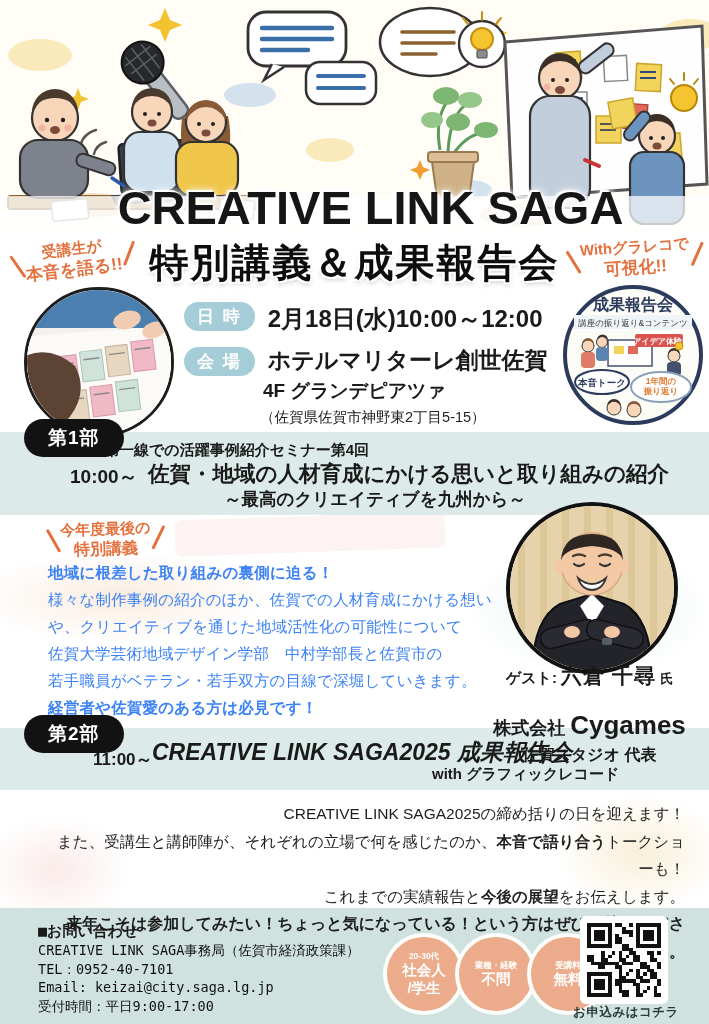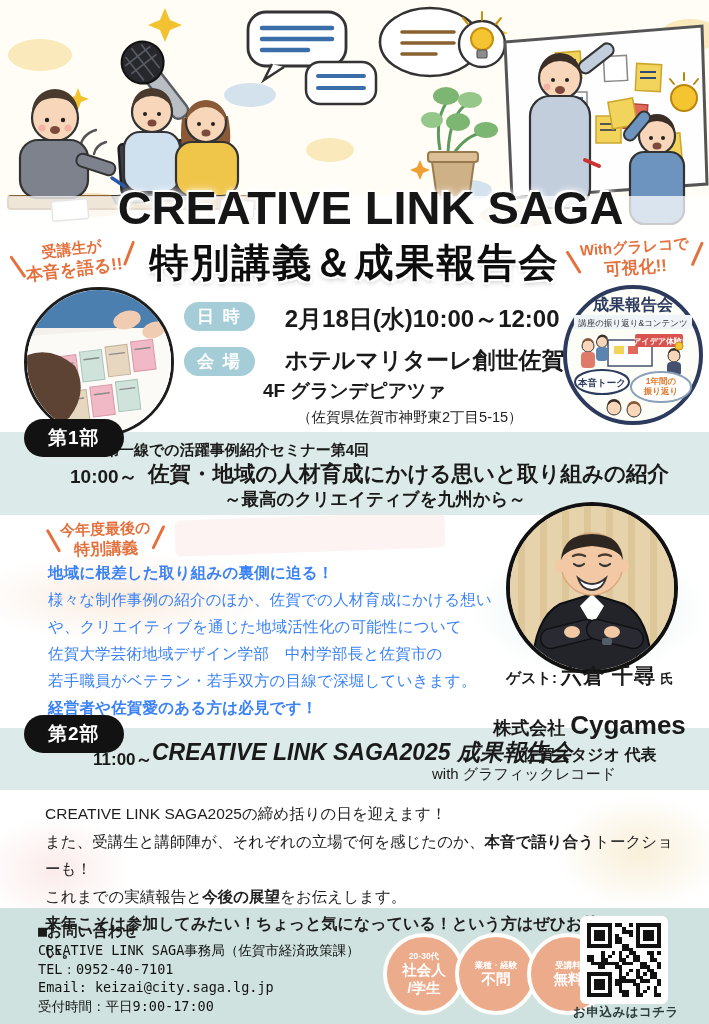--- a/index.html
+++ b/index.html
@@ -24,64 +24,64 @@
   .slash.l{transform:rotate(-28deg);}
   .slash.r{transform:rotate(28deg);}
   .badge-left{top:240px;left:16px;transform:rotate(-7deg);}
   .badge-right{top:238px;left:572px;transform:rotate(-4deg);}
 
   
   .photo-circle{top:287px;left:24px;width:144px;height:144px;border-radius:50%;overflow:hidden;
     border:3px solid #1d1d1d;z-index:4;}
   .grareco-circle{top:284px;left:562px;width:142px;height:142px;z-index:4;}
   .info-block{top:302px;left:184px;width:385px;z-index:4;}
-  .info-row{display:flex;align-items:flex-start;gap:30px;margin-bottom:9px;}
+  .info-row{display:flex;align-items:flex-start;gap:13px;margin-bottom:9px;}
   .pill{background:#a5cdd7;color:#fff;font-weight:bold;font-size:17px;padding:3px 13px;
     border-radius:17px;letter-spacing:2px;white-space:nowrap;}
   .dt-text{font-size:24px;font-weight:bold;letter-spacing:0px;padding-top:1px;}
   .venue1{font-size:23px;font-weight:bold;padding-top:1px;}
   .venue2{font-size:19px;font-weight:bold;margin:2px 0 4px 79px;}
-  .venue3{font-size:14.5px;margin-left:113px;color:#222;}
+  .venue3{font-size:14.5px;margin-left:76px;color:#222;}
 
   
   .band{left:0;width:709px;background:#dcebe9;z-index:1;}
   .band1{top:432px;height:83px;}
   .band2{top:728px;height:62px;}
   .part-pill{background:#121212;color:#fff;font-size:19px;font-weight:bold;padding:6px 24px;
     border-radius:21px;z-index:6;letter-spacing:1px;}
   .part1-pill{top:419px;left:24px;}
   .part2-pill{top:715px;left:24px;}
   .p1-series{top:441px;left:104px;font-size:15px;font-weight:bold;z-index:3;}
   .p1-time{top:464px;left:70px;font-size:19px;font-weight:bold;z-index:3;}
   .p1-heading{top:459px;left:148px;font-size:21.5px;font-weight:bold;z-index:3;letter-spacing:0;}
   .p1-sub{top:487px;left:160px;width:430px;text-align:center;font-size:17.5px;font-weight:bold;z-index:3;}
   .p2-time{top:748px;left:93px;font-size:17px;font-weight:bold;z-index:3;}
   .p2-heading{top:737px;left:152px;font-size:23px;font-weight:bold;font-style:italic;z-index:3;}
-  .p2-sub{top:765px;left:432px;font-size:15px;font-weight:normal;z-index:3;}
+  .p2-sub{top:765px;left:432px;font-size:15px;font-weight:bold;z-index:3;}
 
   
   .final-label{top:520px;left:52px;z-index:3;transform:rotate(-2deg);}
   .final-label .hint-l1{font-size:15px;}
   .final-label .hint-l2{font-size:16px;}
   .p1-body{top:559px;left:48px;width:470px;z-index:3;}
   .p1-body .line{font-size:15.5px;line-height:27px;color:#3b82f6;letter-spacing:.2px;}
   .b{font-weight:bold;}
 
   .guest-photo{top:502px;left:506px;width:164px;height:164px;border-radius:50%;overflow:hidden;
     border:4px solid #111;z-index:4;}
   .guest-info{top:662px;left:470px;width:239px;text-align:center;z-index:4;}
   .g-line1{font-size:15px;font-weight:bold;}
   .g-name{font-size:21px;font-weight:bold;letter-spacing:1px;}
   .g-hono{font-size:13px;font-weight:bold;}
   .g-line2{font-size:18px;font-weight:bold;margin-top:20px;}
   .g-company{font-size:26px;font-weight:bold;letter-spacing:0px;}
   .g-line3{font-size:16px;font-weight:bold;margin-top:4px;text-align:center;}
 
   
-  .p2-body{top:800px;left:45px;width:640px;z-index:3;}
+  .p2-body{top:800px;left:45px;width:640px;z-index:3;text-align:right;}
   .p2-body .line{font-size:15.5px;line-height:27.5px;color:#1e1e1e;}
   .p2-body .line:last-child{font-size:16px;}
 
   
   .footer{top:908px;left:0;width:709px;height:116px;background:#cfe2df;z-index:2;}
   .contact{top:922px;left:38px;z-index:4;}
   .contact-title{font-size:15px;font-weight:bold;font-family:"DejaVu Sans Mono",monospace;}
   .contact-line{font-size:13.5px;line-height:18.5px;font-family:"DejaVu Sans Mono",monospace;color:#111;}
   .circles{top:933px;left:383px;display:flex;z-index:4;}
   .fee-circle{width:74px;height:74px;border-radius:50%;background:#ecab8b;border:4px solid #fdfdfb;

